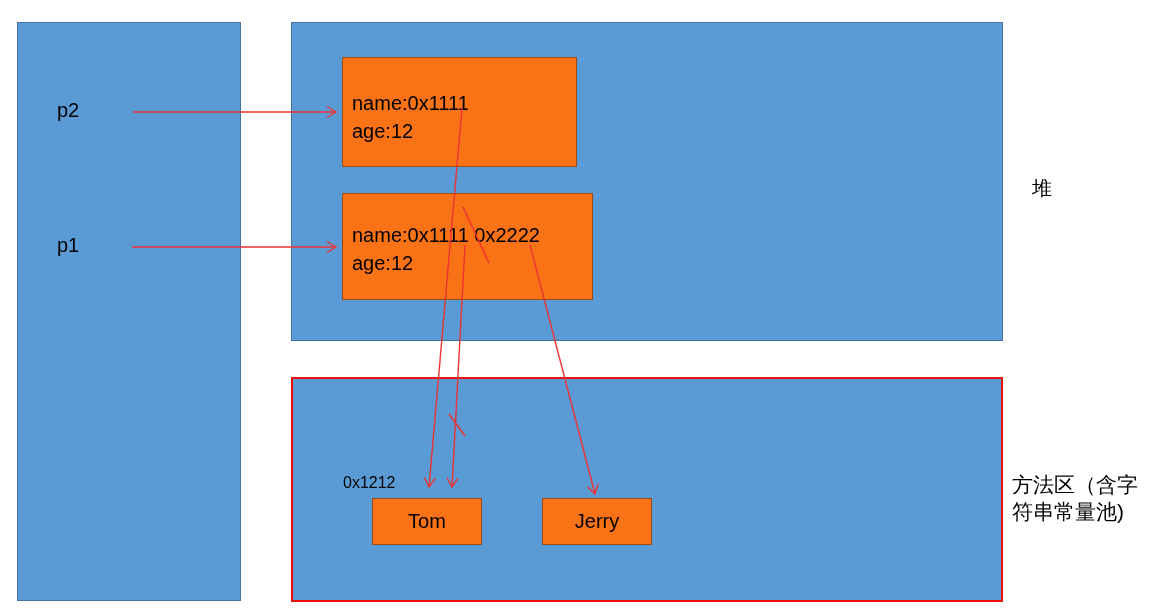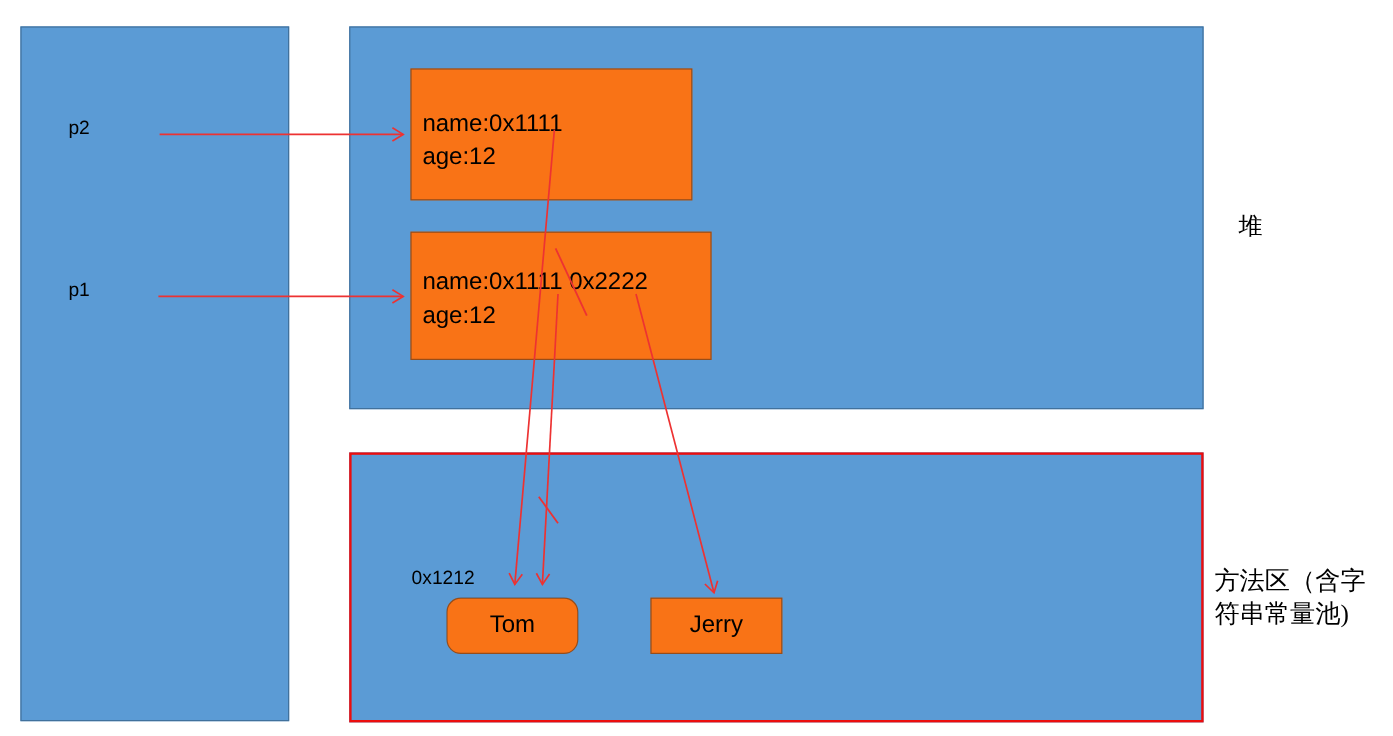--- a/index.html
+++ b/index.html
@@ -3,35 +3,35 @@
 <meta charset="utf-8">
 <style>
   html,body{margin:0;padding:0;background:#ffffff;}
   body{font-family:"Liberation Sans","DejaVu Sans",sans-serif;}
   #canvas{position:relative;width:1161px;height:613px;background:#ffffff;overflow:hidden;}
   .blue-box{position:absolute;background:#5b9bd5;border:1px solid #41719c;box-sizing:border-box;}
   .orange-box{position:absolute;background:#f97316;border:1px solid rgba(30,30,30,0.45);box-sizing:border-box;color:#000;}
   .stack-box{left:17px;top:22px;width:224px;height:579px;}
   .heap-box{left:291px;top:22px;width:712px;height:319px;}
   .method-box{left:291px;top:377px;width:712px;height:225px;background:#5b9bd5;border:2px solid #ec0d0d;position:absolute;box-sizing:border-box;}
-  .pointer-label{position:absolute;font-size:16px;color:#000;}
+  .pointer-label{position:absolute;font-size:20px;color:#000;}
   .p2{left:57px;top:99px;}
   .p1{left:57px;top:234px;}
   .obj1{left:342px;top:57px;width:235px;height:110px;}
   .obj2{left:342px;top:193px;width:251px;height:107px;}
   .obj-text{position:absolute;left:9px;font-size:20px;line-height:28px;white-space:nowrap;}
   .obj1 .obj-text{top:31px;}
   .obj2 .obj-text{top:27px;}
   .addr-label{position:absolute;left:343px;top:474px;font-size:16px;color:#000;}
   .str-box{height:47px;width:110px;display:flex;align-items:center;justify-content:center;font-size:20px;}
-  .tom{left:372px;top:498px;position:absolute;border-radius:12px;}
+  .tom{left:372px;top:498px;position:absolute;}
   .jerry{left:542px;top:498px;position:absolute;}
   .region-label{position:absolute;font-size:20px;color:#000;}
   .heap-label{left:1032px;top:175px;}
-  .method-label{left:1012px;top:471px;width:150px;line-height:27px;font-size:21px;font-family:Liberation Serif, serif;}
+  .method-label{left:1012px;top:471px;width:150px;line-height:27px;font-size:21px;}
   #arrow-layer{position:absolute;left:0;top:0;width:1161px;height:613px;pointer-events:none;}
 </style>
 </head>
 <body>
 
 <div id="canvas">
 
   <div class="blue-box stack-box"></div>
   <div class="pointer-label p2">p2</div>
   <div class="pointer-label p1">p1</div>

